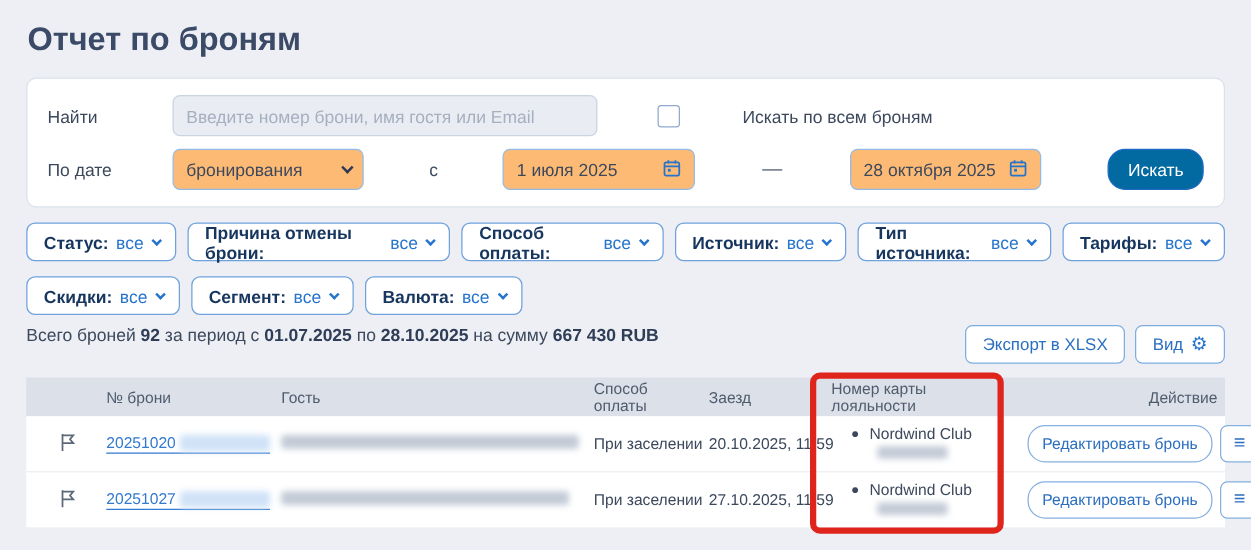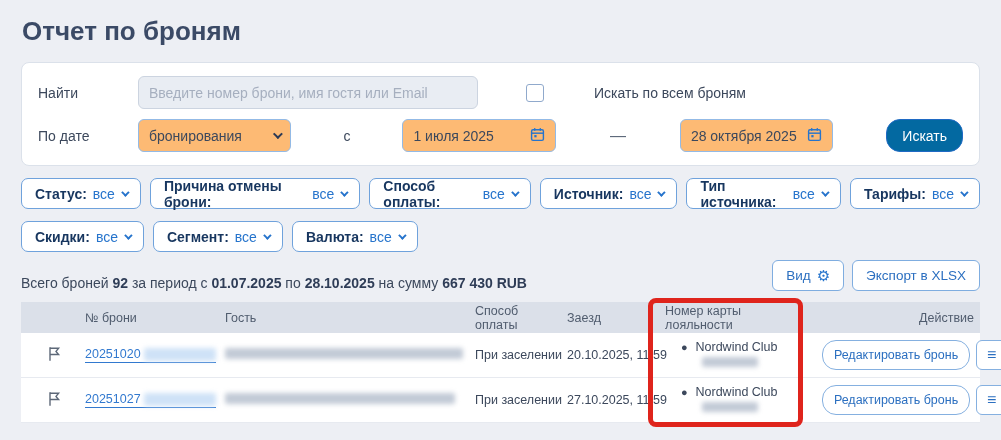--- a/index.html
+++ b/index.html
@@ -45,21 +45,21 @@
   
   .chips-row { margin:12px 21px 0; display:flex; gap:9px; }
   .chip {
     height:31px; background:#fff; border:1px solid #6fa2dc; border-radius:7px;
     display:flex; align-items:center; gap:6px; padding:0 13px; cursor:pointer;
   }
   .chip-label { font-size:14px; font-weight:bold; color:#17365f; }
   .chip-value { font-size:14px; color:#2674cc; }
 
   
-  .summary-row { margin:8px 21px 0; display:flex; align-items:flex-end; justify-content:space-between; }
+  .summary-row { margin:8px 21px 0; display:flex; align-items:flex-start; justify-content:space-between; }
   .summary { font-size:14px; color:#3c485c; }
   .summary b { color:#2f3d57; }
   .toolbar { display:flex; gap:8px; }
   .btn-outline {
     height:31px; background:#fff; border:1px solid #7fade0; border-radius:6px;
     color:#2b6fc0; font-size:13.5px; padding:0 13px; display:flex; align-items:center; gap:6px;
     cursor:pointer; font-family:"Liberation Sans", sans-serif;
   }
   .gear { font-size:15px; line-height:1; color:#2674cc; }
 
@@ -206,25 +206,25 @@
       <span>Всего броней</span>
       <b>92</b>
       <span>за период с</span>
       <b>01.07.2025</b>
       <span>по</span>
       <b>28.10.2025</b>
       <span>на сумму</span>
       <b>667 430 RUB</b>
     </div>
     <div class="toolbar">
+      <button class="btn-outline">Экспорт в XLSX</button>
       <button class="btn-outline">
         <span>Вид</span>
         <span class="gear">⚙</span>
       </button>
-      <button class="btn-outline">Экспорт в XLSX</button>
     </div>
   </div>
 
   <div class="table-wrap">
     <div class="thead">
       <div class="c-flag"></div>
       <div class="c-booking">№ брони</div>
       <div class="c-guest">Гость</div>
       <div class="c-payment">Способ оплаты</div>
       <div class="c-checkin">Заезд</div>

